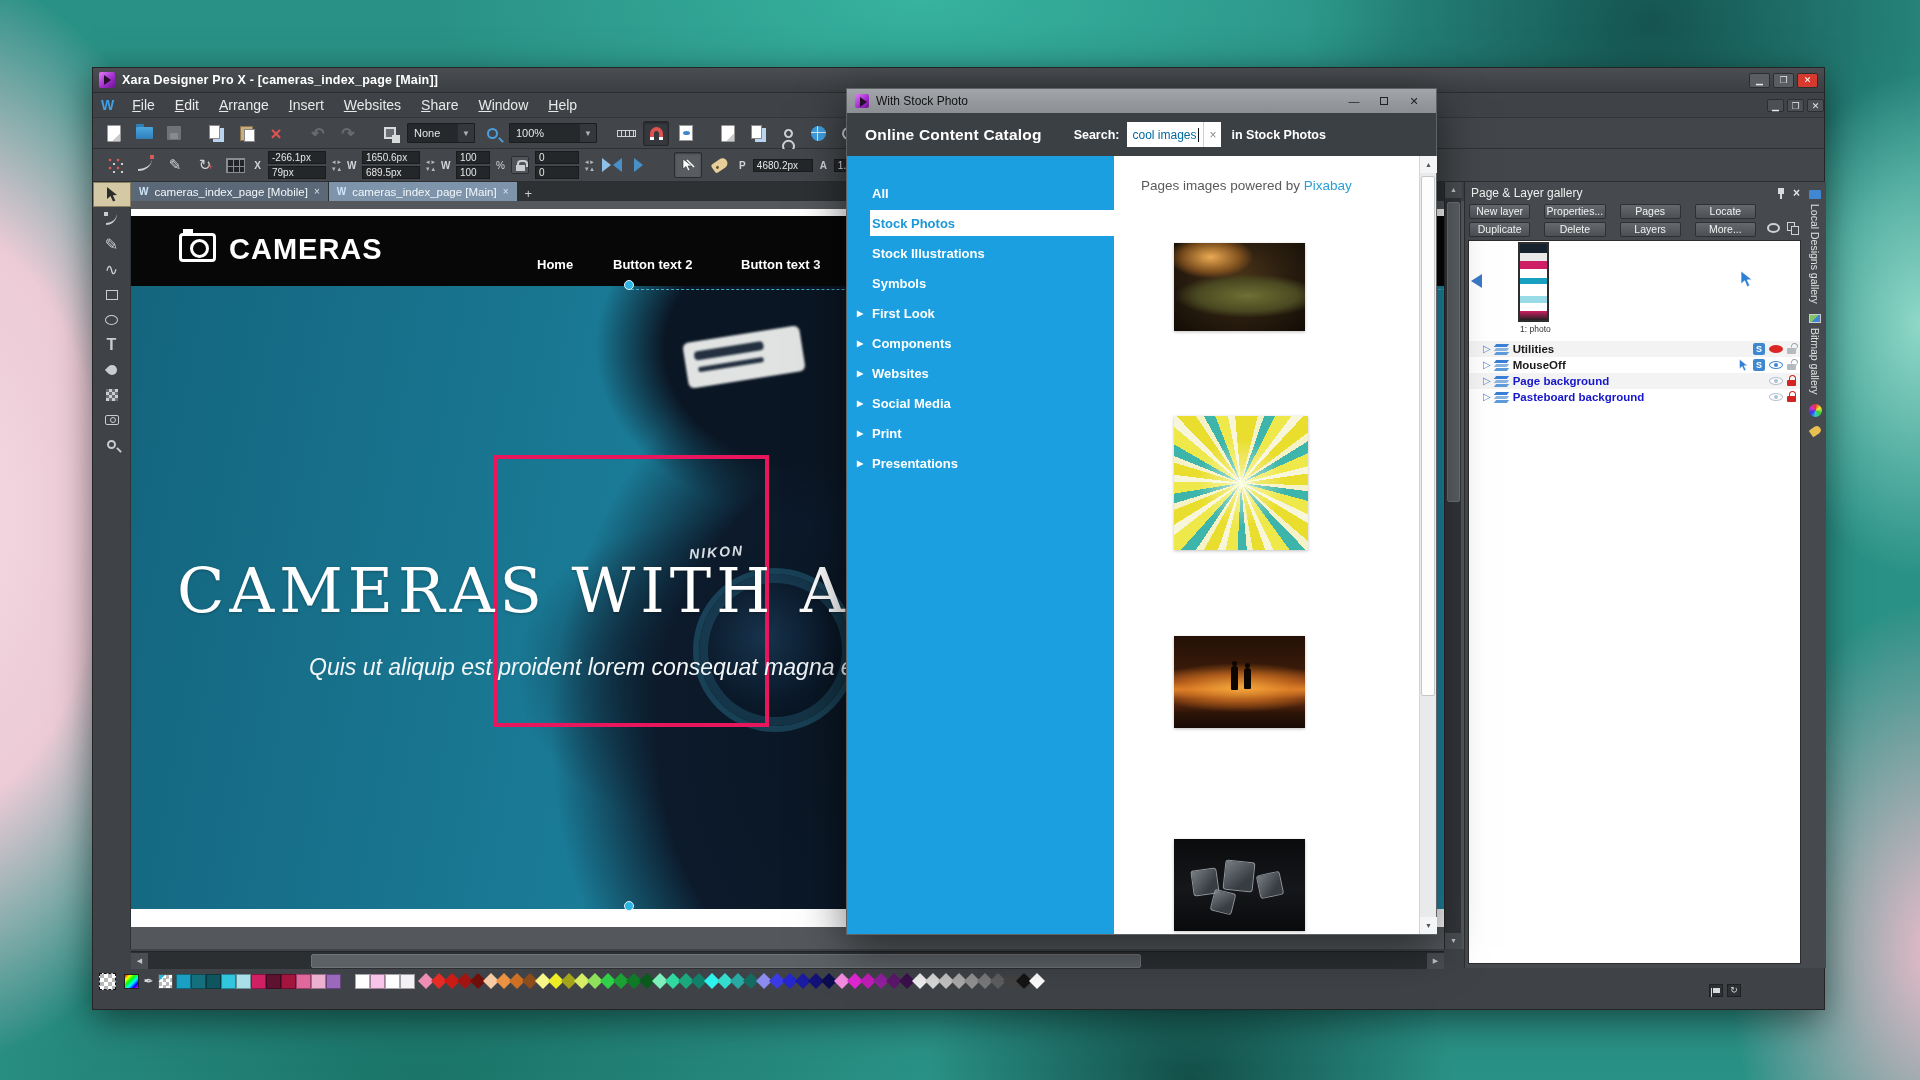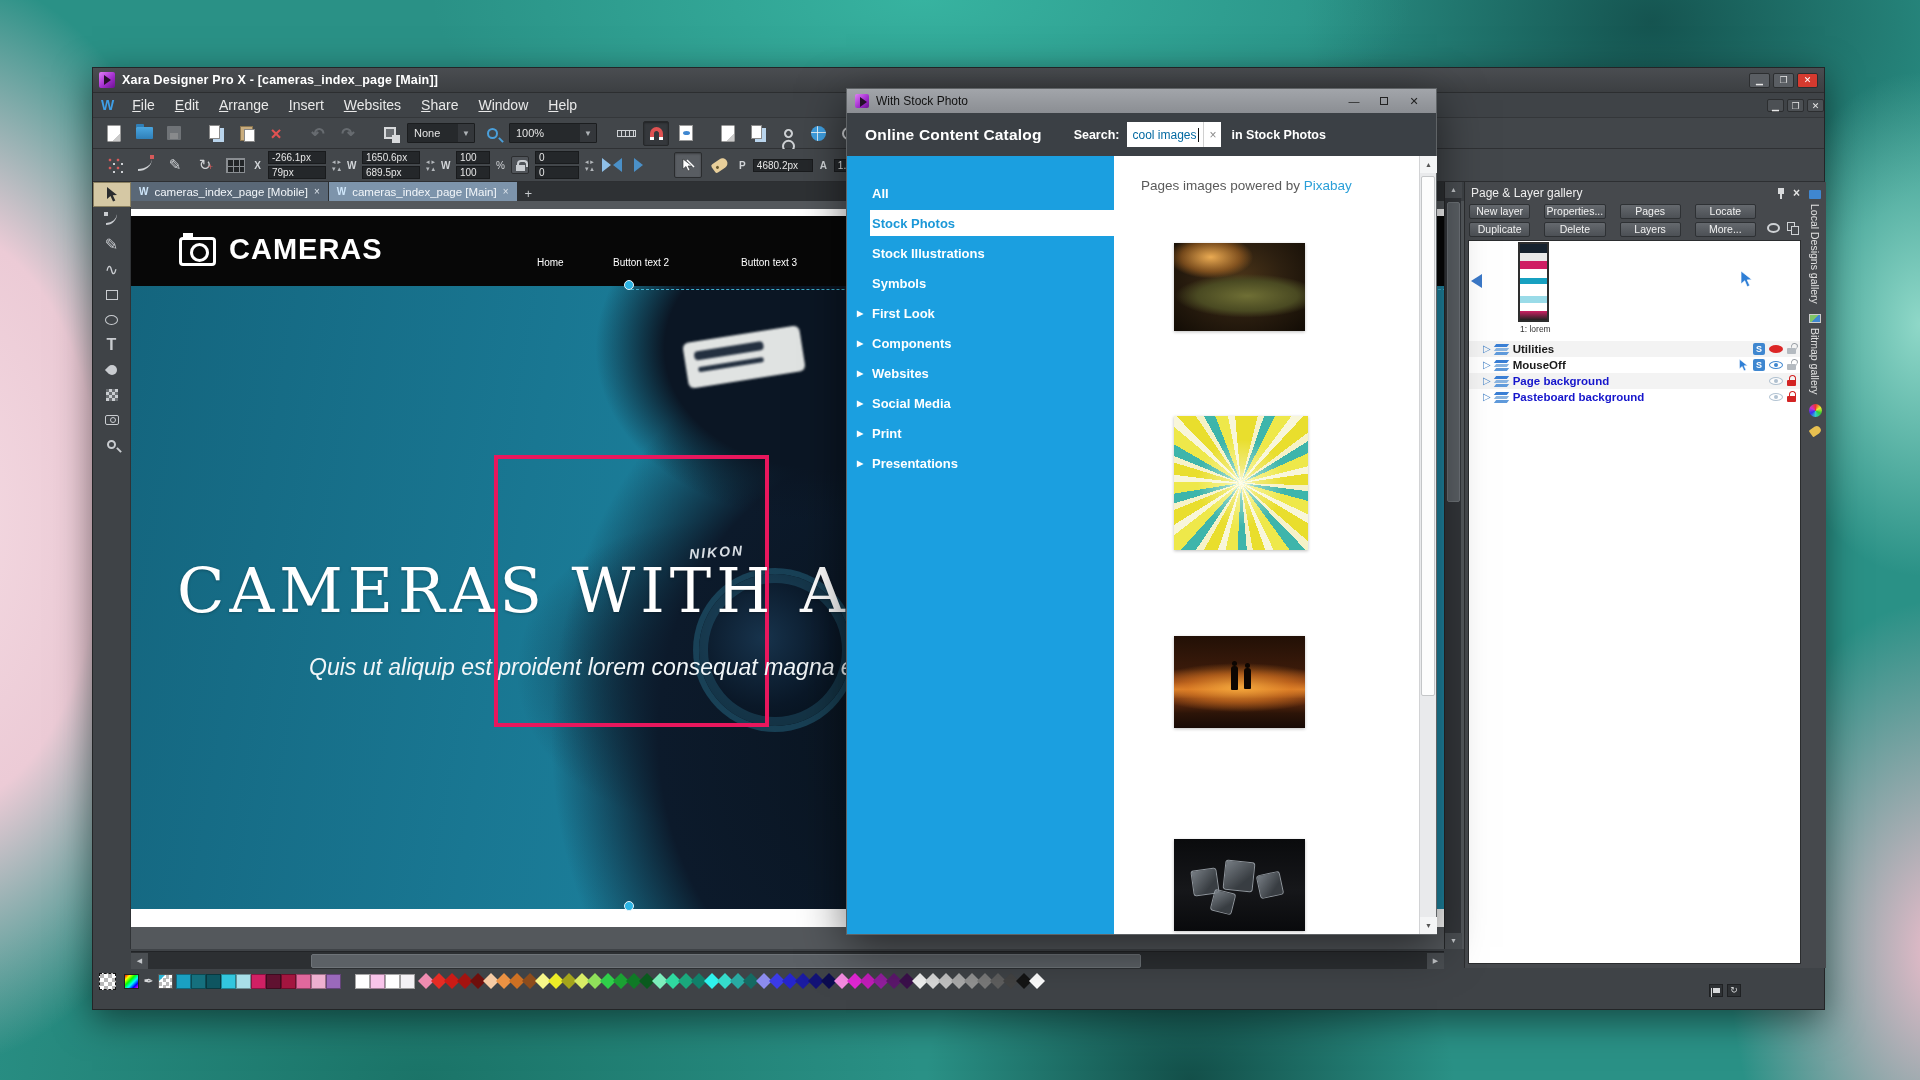--- a/index.html
+++ b/index.html
@@ -122,26 +122,26 @@
 .camtool{width:14px;height:10px;border:1.5px solid #c9ccd0;border-radius:2px;position:relative}
 .camtool::after{content:"";position:absolute;left:4px;top:1.5px;width:4px;height:4px;border:1px solid #c9ccd0;border-radius:50%}
 .magtool{width:9px;height:9px;border:2px solid #c9ccd0;border-radius:50%;position:relative}
 .magtool::after{content:"";position:absolute;left:7px;top:7px;width:6px;height:2px;background:#c9ccd0;transform:rotate(45deg)}
 .nodeic{width:11px;height:11px;border-bottom:2px solid #c9ccd0;border-radius:0 0 100% 0;position:relative}
 .nodeic::after{content:"";position:absolute;left:-2px;top:-2px;width:4px;height:4px;background:#c9ccd0}
 
 .page{position:absolute;left:38px;top:0;width:1330px;height:750px}
 .strip1{position:absolute;left:0;top:8px;width:100%;height:7px;background:#fff}
 .site-header{position:absolute;left:0;top:15px;width:100%;height:70px;background:#070707}
-.site-logo{position:absolute;left:48px;top:17px;display:flex;align-items:flex-end;gap:13px}
+.site-logo{position:absolute;left:48px;top:17px;display:flex;align-items:flex-start;gap:13px}
 .cam-icon{width:37px;height:29px;border:3px solid #fff;border-radius:4px;position:relative;background:#070707}
 .cam-icon::before{content:"";position:absolute;left:8px;top:3px;width:13px;height:13px;border:3px solid #fff;border-radius:50%}
 .cam-icon::after{content:"";position:absolute;left:1px;top:-7px;width:10px;height:4px;background:#fff}
 .site-logo-text{color:#fff;font-size:29px;font-weight:bold;letter-spacing:1px}
-.nav-item{position:absolute;top:41px;color:#fff;font-size:10px;font-weight:normal}
+.nav-item{position:absolute;top:41px;color:#fff;font-size:13px;font-weight:bold}
 .hero{position:absolute;left:0;top:85px;width:100%;height:623px;overflow:hidden;
 background:linear-gradient(100deg,#14657e 0%,#1b7e9a 42%,#1f89a6 65%,#1f89a6 100%)}
 .photo{position:absolute;left:330px;top:0;width:620px;height:100%;
 background:
  radial-gradient(ellipse 300px 230px at 58% 10%, #0b1624 0%, #0b1624 52%, rgba(11,22,36,0) 75%),
  radial-gradient(ellipse 430px 520px at 70% 72%, #0a1521 0%, #0c1a2b 55%, rgba(10,21,33,0) 80%),
  radial-gradient(ellipse 240px 200px at 38% 62%, #0e2133 0%, rgba(14,33,51,0) 75%)}
 .cap-chip{position:absolute;left:224px;top:48px;width:118px;height:46px;background:rgba(240,242,240,.93);
 border-radius:6px;transform:rotate(-9deg);filter:blur(1.2px);overflow:hidden}
 .cap-chip i{position:absolute;left:10px;top:10px;width:70px;height:9px;background:#243040;border-radius:4px;box-shadow:0 14px 0 -2px #243040}
@@ -655,21 +655,21 @@
         <div class="p-btn">Layers</div>
         <div class="p-btn">More...</div>
       </div>
       <div class="p-minis">
         <span class="mini-rings"></span>
         <span class="mini-pages"></span>
       </div>
       <div class="p-content">
         <div class="tri-left"></div>
         <div class="p-thumb"></div>
-        <div class="p-thumb-label">1: lorem</div>
+        <div class="p-thumb-label">1: photo</div>
         <div class="p-cursor">
           <svg width="15" height="17" viewBox="0 0 15 17">
               <path d="M2 0 L2 13 L5.7 9.8 L8.2 15.8 L10.8 14.6 L8.2 8.9 L13 8.7 Z" fill="#2f7fd6" stroke="#fff" stroke-width=".7"></path>
             </svg>
         </div>
         <div class="lrow alt" style="top:100px">
           <span class="exp">▷</span>
           <span class="layersic">
               <i></i>
               <i></i>

